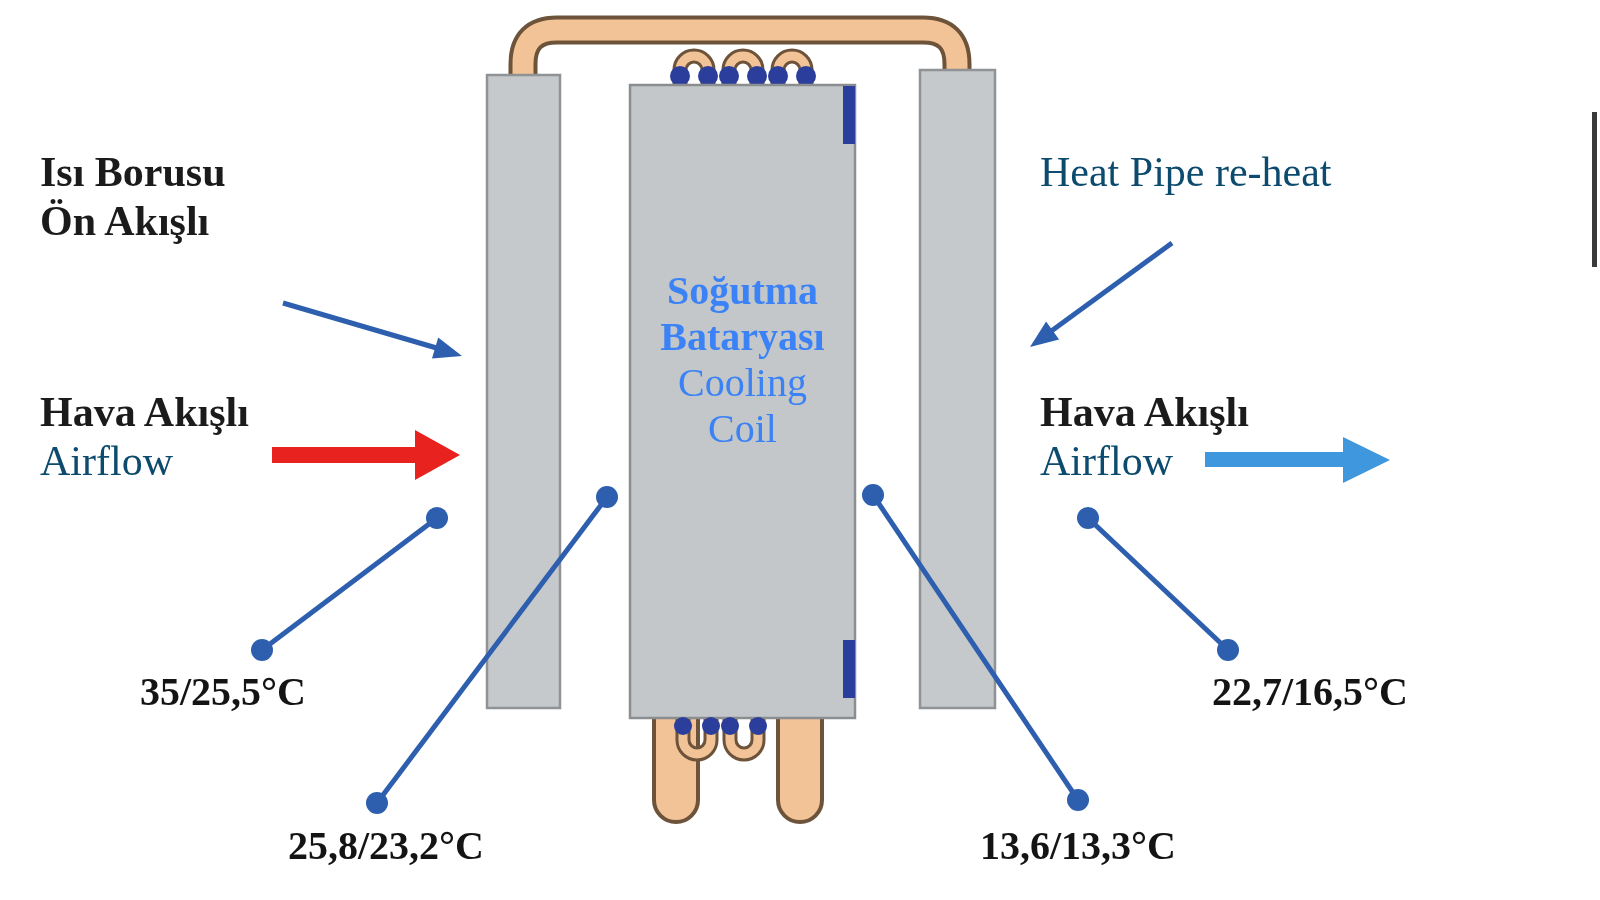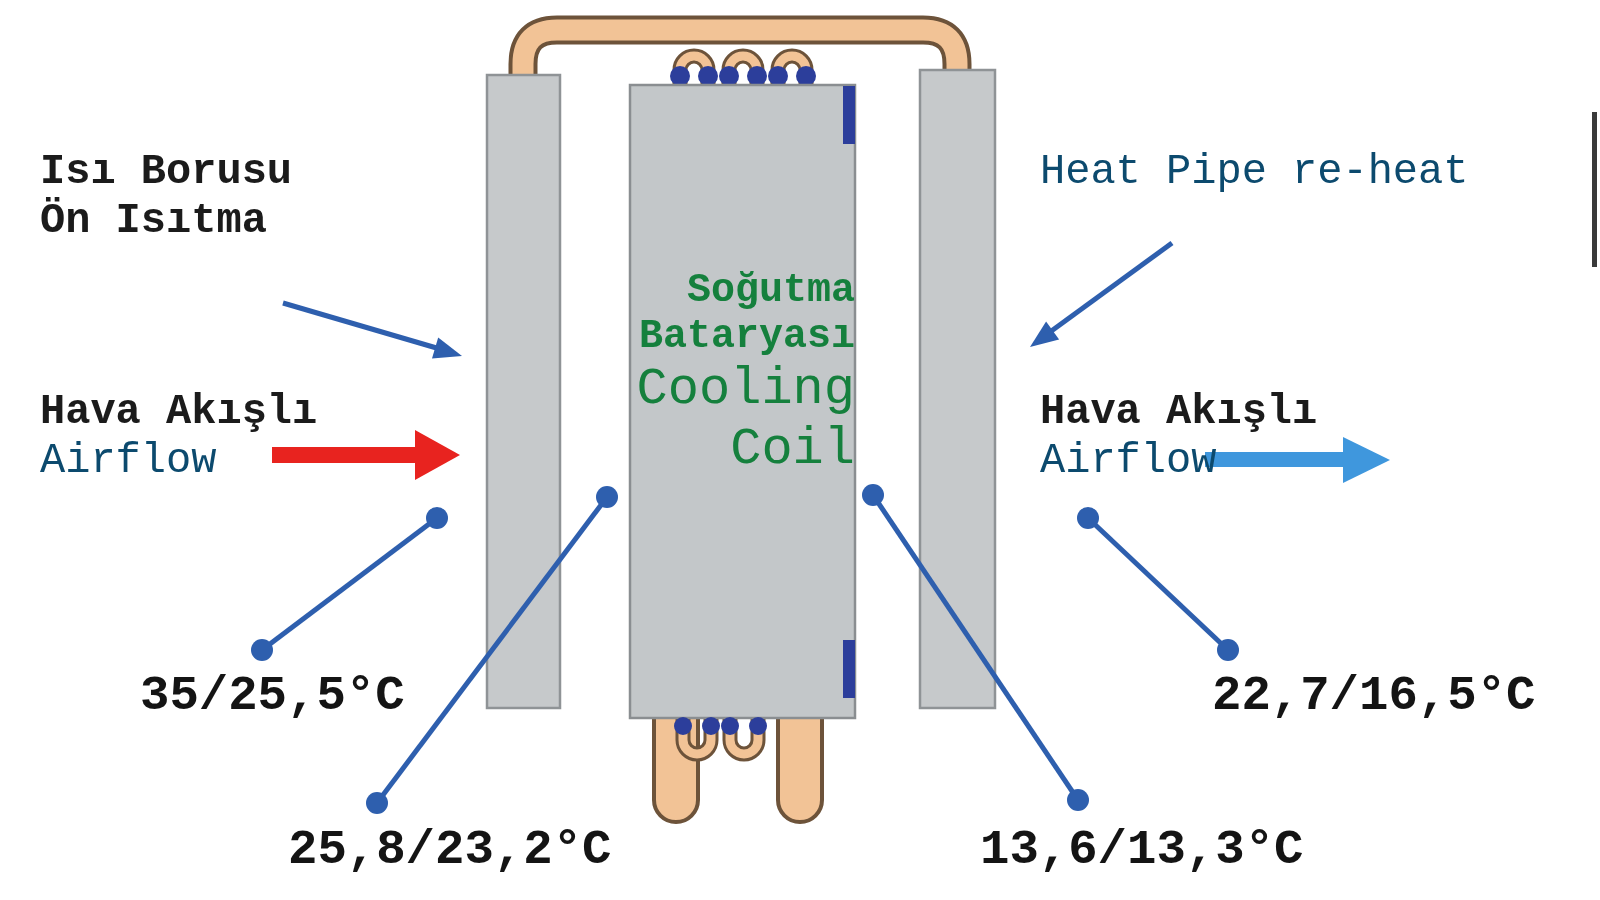--- a/index.html
+++ b/index.html
@@ -1,34 +1,34 @@
 <!DOCTYPE html>
 <html><head>
 <meta charset="utf-8">
 <style>
   html,body{margin:0;padding:0;background:#ffffff;}
   #stage{
     position:relative;
     width:1600px;height:900px;
     background:#ffffff;
     overflow:hidden;
-    font-family:Liberation Mono, monospace;
+    font-family:Liberation Serif, serif;
     color:#1b1b1b;
   }
   #diagram-svg{position:absolute;left:0;top:0;}
   .lbl{position:absolute;white-space:nowrap;}
   .tr-line{font-weight:700;font-size:42px;line-height:1.16;color:#1b1b1b;}
   .en-line{font-weight:400;font-size:42px;line-height:1.16;color:#0c4a6e;}
-  .temp{position:absolute;font-weight:700;font-size:49px;color:#141414;white-space:nowrap;}
+  .temp{position:absolute;font-weight:700;font-size:40px;color:#141414;white-space:nowrap;}
   .coil-label{
     position:absolute;left:630px;top:268px;width:225px;
-    text-align:right;color:#15803d;
+    text-align:center;color:#3b82f6;
   }
   .coil-tr{font-weight:700;font-size:40px;line-height:1.15;}
-  .coil-en{font-weight:400;font-size:52px;line-height:1.15;}
+  .coil-en{font-weight:400;font-size:40px;line-height:1.15;}
 </style>
 </head>
 <body>
 
 <div id="stage">
 
   <svg id="diagram-svg" width="1600" height="900" viewBox="0 0 1600 900">
 
     <g>
       <path d="M 523 105 L 523 64 Q 523 30 557 30 L 923 30 Q 957 30 957 64 L 957 105" fill="none" stroke="#6d533a" stroke-width="29"></path>
@@ -112,21 +112,21 @@
       <line x1="1088" y1="518" x2="1228" y2="650" stroke="#2e5fae" stroke-width="5"></line>
       <circle cx="1088" cy="518" r="11" fill="#2e5fae"></circle>
       <circle cx="1228" cy="650" r="11" fill="#2e5fae"></circle>
     </g>
 
     <rect x="1592" y="112" width="5" height="155" fill="#3a3a3a"></rect>
   </svg>
 
   <div class="lbl" style="left:40px;top:148px;">
     <div class="tr-line">Isı Borusu</div>
-    <div class="tr-line">Ön Isıtma</div>
+    <div class="tr-line">Ön Akışlı</div>
   </div>
 
   <div class="lbl" style="left:40px;top:388px;">
     <div class="tr-line">Hava Akışlı</div>
     <div class="en-line">Airflow</div>
   </div>
 
   <div class="lbl" style="left:1040px;top:148px;">
     <div class="en-line">Heat Pipe re-heat</div>
   </div>

